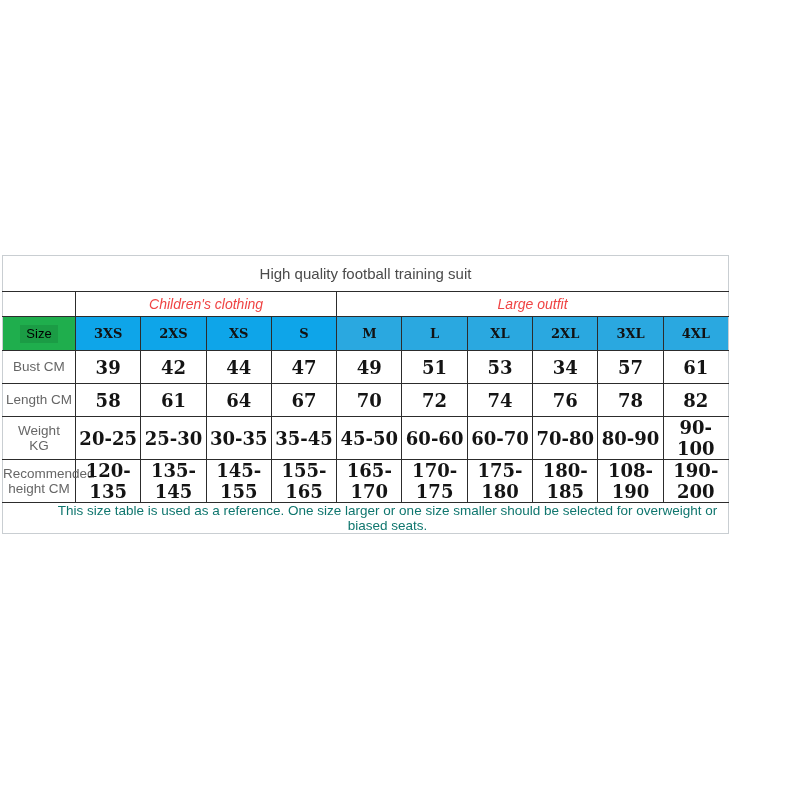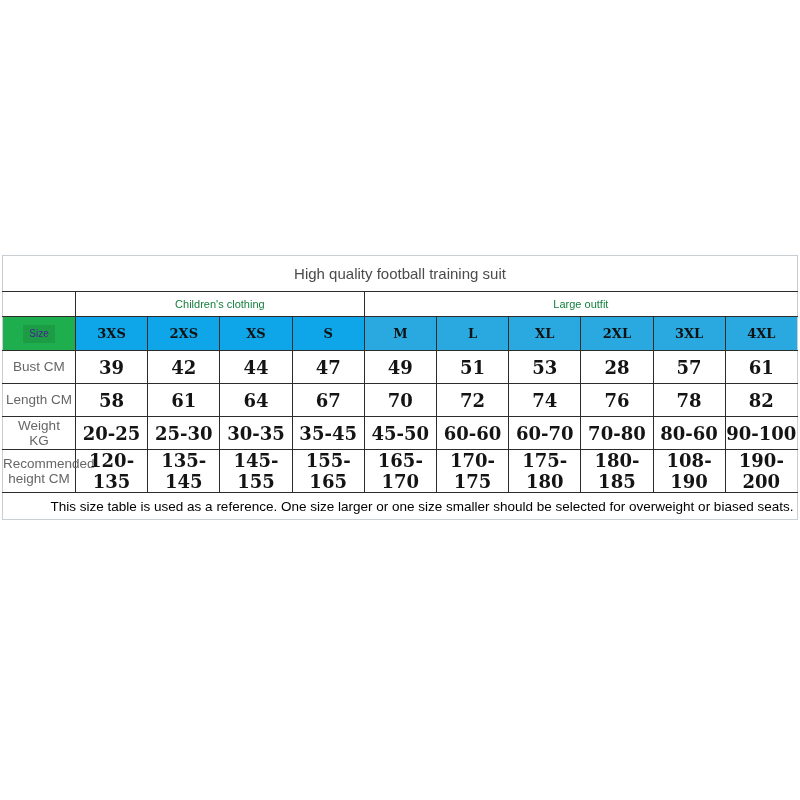--- a/index.html
+++ b/index.html
@@ -19,58 +19,59 @@
   }
   .chart-wrap {
     position: absolute;
     top: 255px;
     left: 2px;
     width: 796px;
   }
   table.size-chart {
     border-collapse: collapse;
     table-layout: fixed;
-    width: 796px;
+    width: 727px;
   }
   td {
     border: 1px solid #2c2c2c;
     text-align: center;
     vertical-align: middle;
     padding: 0;
   }
   
   tr > td:first-child { border-left-color: #c9ced2; }
   tr > td:last-child  { border-right-color: #c9ced2; }
 
   tr.row-title td {
     height: 35px;
     border-color: #c9ced2;
     border-bottom-color: #2c2c2c;
     color: #4b4b4b;
     font-size: 15px;
   }
   tr.row-group td {
     height: 24px;
-    color: #15803d;
-    font-size: 11px;
+    color: #ef4444;
+    font-size: 14px;
+    font-style: italic;
   }
   tr.row-size td {
     height: 33px;
     font-family: "DejaVu Serif", serif;
     font-weight: bold;
     font-size: 13px;
     color: #121212;
   }
   td.size-cell { background: #1fae4d; }
   .size-chip {
     display: inline-block;
     font-family: "Liberation Sans", sans-serif;
     font-weight: normal;
-    font-size: 10px;
-    color: #4c1d95;
+    font-size: 13px;
+    color: #000000;
     background: rgba(0,0,0,0.10);
     padding: 0 6px;
     line-height: 18px;
   }
   td.col-yellow { background: #0ea5e9; }
   td.col-blue   { background: #2aa8e0; }
 
   tr.row-data td.rlabel {
     font-size: 13.5px;
     color: #666666;
@@ -84,21 +85,21 @@
     font-weight: bold;
     font-size: 18px;
     color: #141414;
   }
   tr.row-data td.rlabel { font-family: "Liberation Sans", sans-serif; font-weight: normal; }
 
   tr.row-footer td {
     height: 26px;
     border-color: #c9ced2;
     border-top-color: #2c2c2c;
-    color: #000000;
+    color: #0f766e;
     font-size: 13.5px;
     padding-left: 44px;
   }
 </style>
 </head>
 <body>
 
 <div class="canvas">
   <div class="chart-wrap">
     <table class="size-chart">
@@ -145,21 +146,21 @@
 
       <tr class="row-data">
         <td class="rlabel">Bust CM</td>
         <td>39</td>
         <td>42</td>
         <td>44</td>
         <td>47</td>
         <td>49</td>
         <td>51</td>
         <td>53</td>
-        <td>28</td>
+        <td>34</td>
         <td>57</td>
         <td>61</td>
       </tr>
 
       <tr class="row-data">
         <td class="rlabel">Length CM</td>
         <td>58</td>
         <td>61</td>
         <td>64</td>
         <td>67</td>
@@ -176,21 +177,21 @@
         <td class="rlabel">Weight
 KG</td>
         <td>20-25</td>
         <td>25-30</td>
         <td>30-35</td>
         <td>35-45</td>
         <td>45-50</td>
         <td>60-60</td>
         <td>60-70</td>
         <td>70-80</td>
-        <td>80-60</td>
+        <td>80-90</td>
         <td>90-100</td>
       </tr>
 
       <tr class="row-data">
         <td class="rlabel">Recommended
 height CM</td>
         <td>120-135</td>
         <td>135-145</td>
         <td>145-155</td>
         <td>155-165</td>

